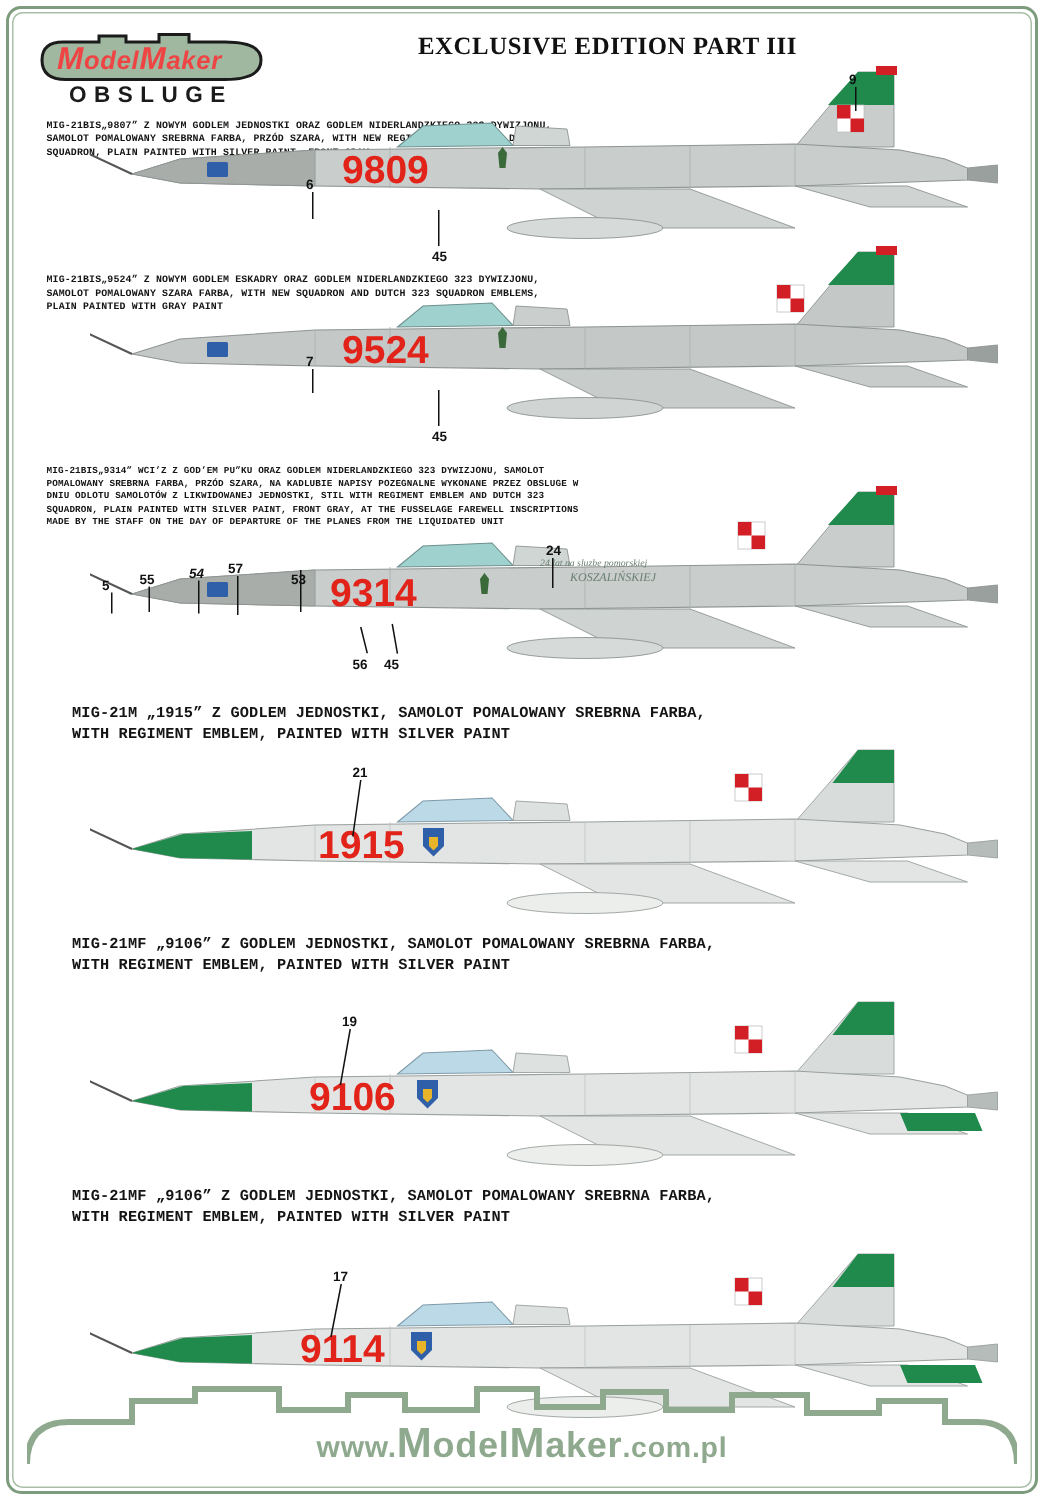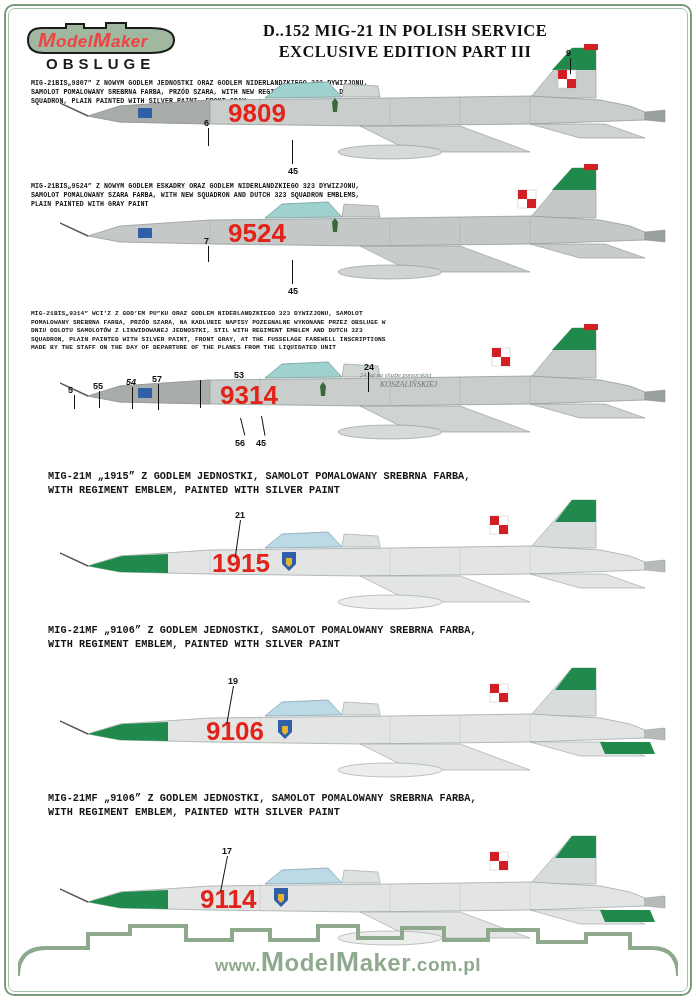--- a/index.html
+++ b/index.html
@@ -96,21 +96,21 @@
   }
   .footer-text{
     position:absolute;left:0;bottom:4px;width:660px;text-align:center;
     font-family:"Liberation Sans", sans-serif;
     font-weight:bold;
     font-size:24px;
     color:#8fa98f;
     letter-spacing:0.5px;
     white-space:nowrap;
   }
-  .footer-text .w{font-size:17px;}
+  .footer-text .w{font-size:20px;}
   .footer-text .cap{font-size:28px;}
   .footer-text .tld{font-size:19px;}
 </style>
 </head>
 <body>
 
 <div id="sheet">
 
   <div class="frame-outer"></div>
   <div class="frame-inner"></div>
@@ -118,21 +118,20 @@
   <div class="logo">
     <svg class="logo-blob" viewBox="0 0 160 34">
       <path d="M6 18 Q6 6 20 6 L44 6 L44 2 L62 2 L62 6 L84 6 L84 1 L104 1 L104 6 L128 6
                Q152 6 152 18 Q152 31 128 31 L22 31 Q6 31 6 18 Z" fill="#9fb89f" stroke="#1b1b1b" stroke-width="2"></path>
     </svg>
     <div class="logo-word"><span class="big">M</span><span>odel</span><span class="big">M</span><span>aker</span></div>
     <div class="logo-sub">OBSLUGE</div>
   </div>
 
   <div class="title">
-    <div>D..152 MIG-21 IN POLISH  SERVICE</div>
     <div>EXCLUSIVE EDITION PART III</div>
   </div>
 
   <div class="desc small" style="left:31px;top:79px;width:350px;">MIG-21BIS„9807” Z NOWYM GODLEM JEDNOSTKI ORAZ GODLEM NIDERLANDZKIEGO 323 DYWIZJONU, SAMOLOT POMALOWANY SREBRNA FARBA, PRZÓD SZARA, WITH NEW REGIMENT EMBLEM AND DUTCH 323 SQUADRON, PLAIN PAINTED WITH SILVER PAINT,  FRONT GRAY</div>
 
   <div class="plane" style="left:60px;top:40px;">
     <svg width="615" height="135" viewBox="0 0 615 135">
 
       <path d="M470 58 L512 8 L536 8 L536 58 Z" fill="#c9cdcb" stroke="#8d9492" stroke-width="0.6"></path>
       <path d="M492 30 L512 8 L536 8 L536 30 Z" fill="#1f8a4c"></path>
@@ -258,21 +257,21 @@
     </svg>
   </div>
   <div class="callout" style="left:68px;top:385px;">5</div>
   <div class="calloutline" style="left:74px;top:395px;height:14px;"></div>
   <div class="callout" style="left:93px;top:381px;">55</div>
   <div class="calloutline" style="left:99px;top:391px;height:17px;"></div>
   <div class="callout" style="left:126px;top:377px;font-style:italic;">54</div>
   <div class="calloutline" style="left:132px;top:387px;height:22px;"></div>
   <div class="callout" style="left:152px;top:374px;">57</div>
   <div class="calloutline" style="left:158px;top:384px;height:26px;"></div>
-  <div class="callout" style="left:194px;top:370px;margin-left:40px;">53</div>
+  <div class="callout" style="left:194px;top:381px;">53</div>
   <div class="calloutline" style="left:200px;top:380px;height:28px;"></div>
   <div class="callout" style="left:364px;top:362px;">24</div>
   <div class="calloutline" style="left:368px;top:372px;height:20px;"></div>
   <div class="callout" style="left:235px;top:438px;">56</div>
   <div class="calloutline" style="left:240px;top:418px;height:18px;transform:rotate(-14deg);"></div>
   <div class="callout" style="left:256px;top:438px;">45</div>
   <div class="calloutline" style="left:261px;top:416px;height:20px;transform:rotate(-10deg);"></div>
 
   <div class="desc big" style="left:48px;top:470px;width:430px;">MIG-21M „1915” Z GODLEM JEDNOSTKI, SAMOLOT POMALOWANY SREBRNA FARBA, WITH REGIMENT EMBLEM, PAINTED WITH SILVER PAINT</div>
 

